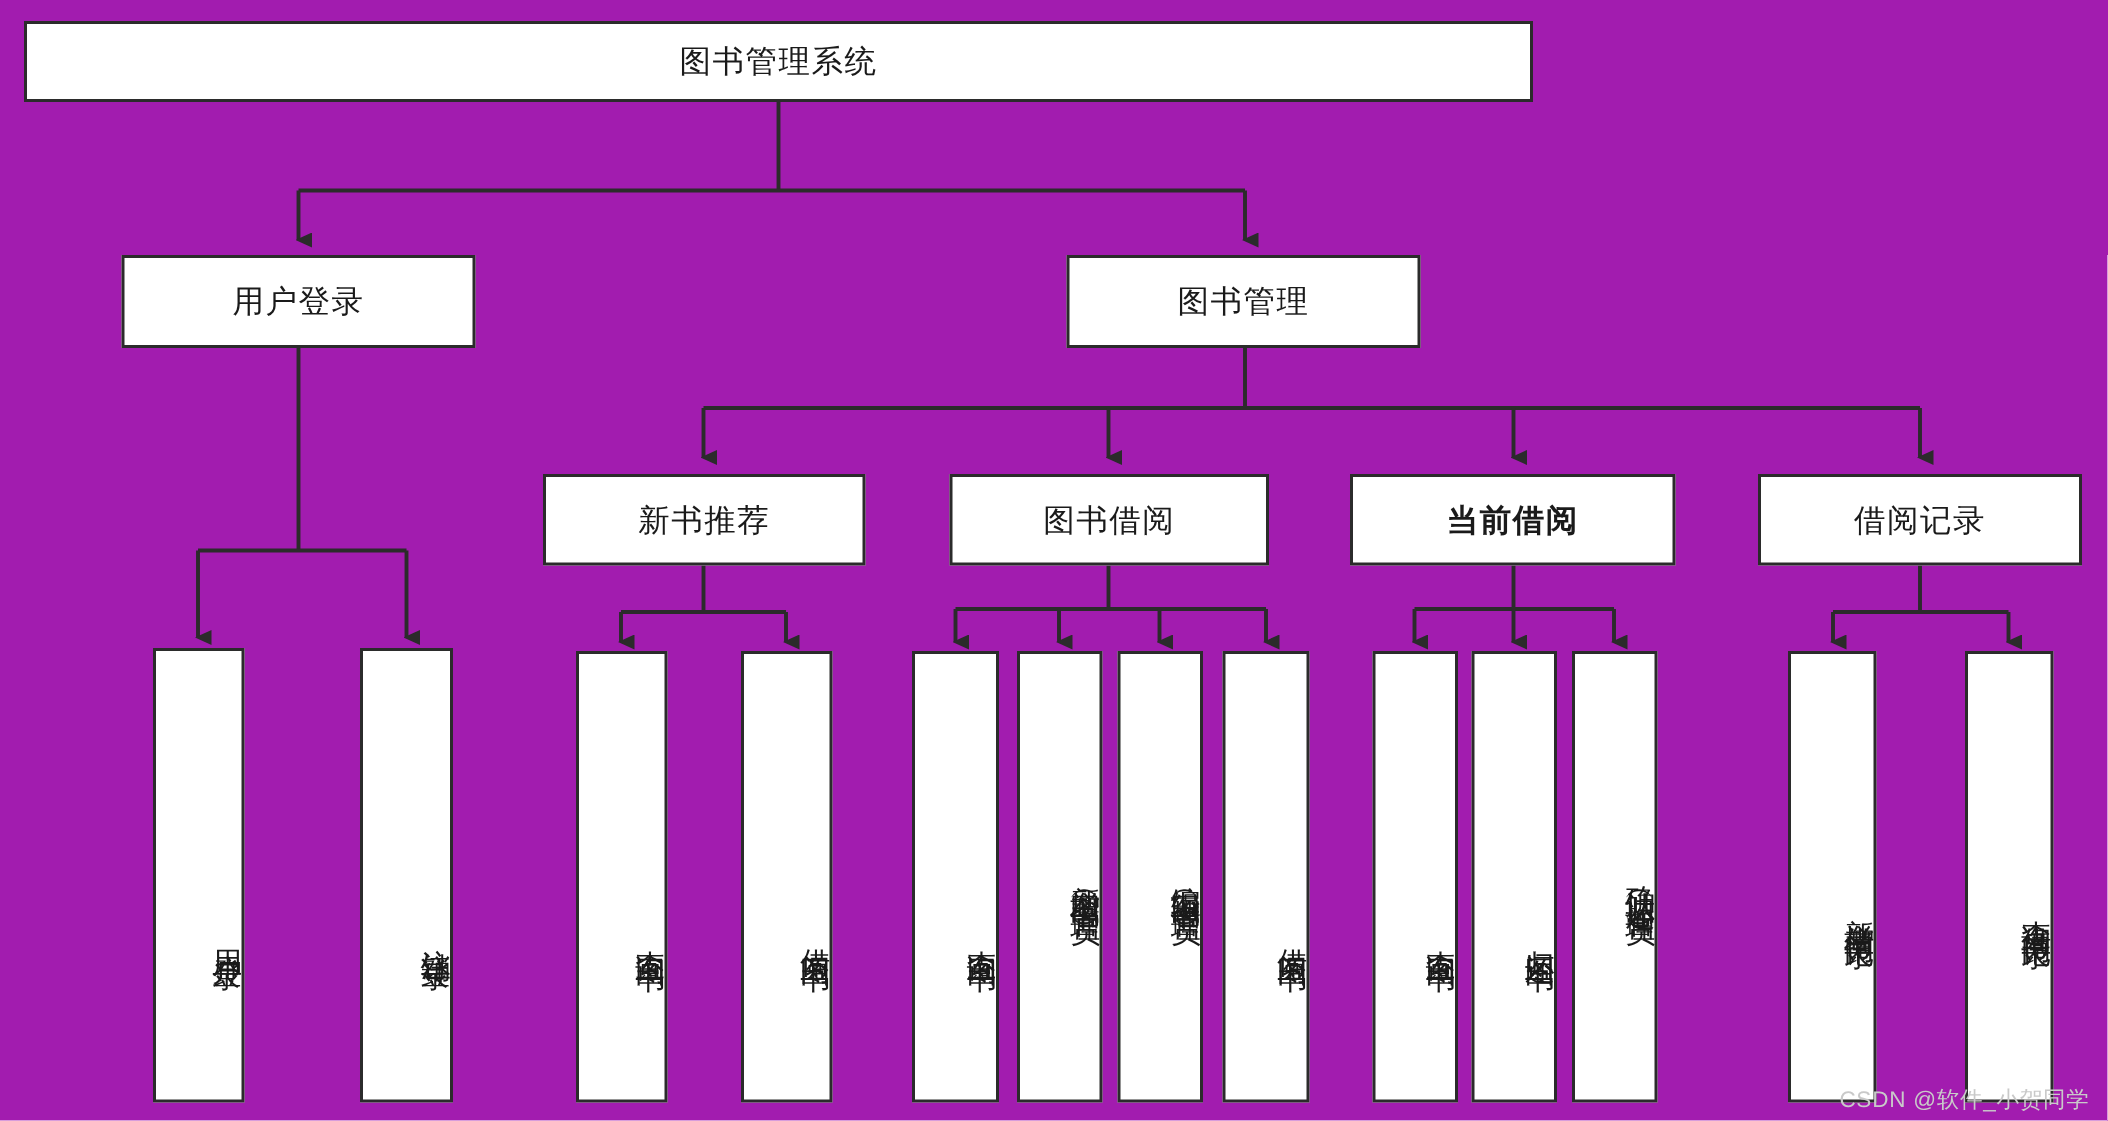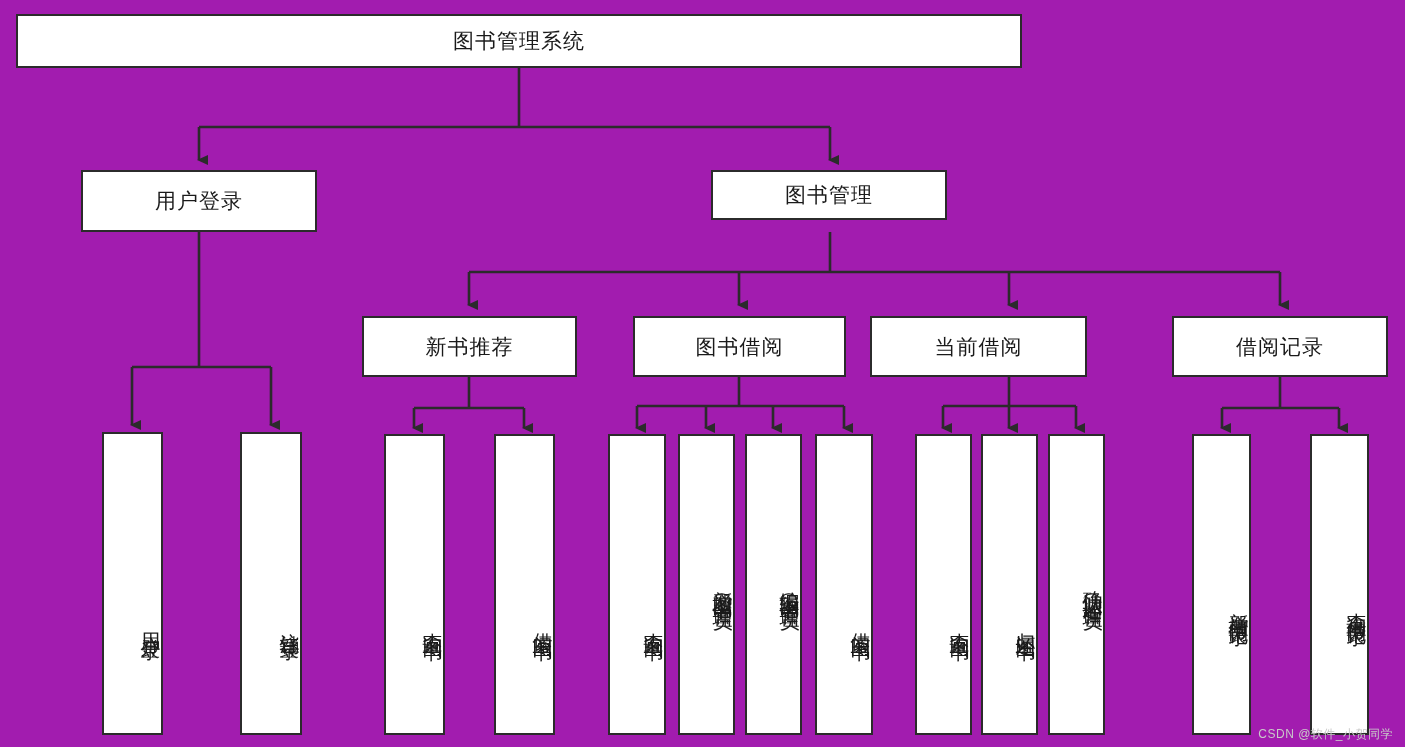--- a/index.html
+++ b/index.html
@@ -53,21 +53,21 @@
     writing-mode: vertical-rl;
     text-orientation: upright;
   }
   .node.vtop {
     align-items: flex-start;
   }
   #watermark {
     position: absolute;
     right: 12px;
     bottom: 4px;
-    font-size: 12px;
+    font-size: 15px;
     color: #c9c9c9;
     white-space: nowrap;
     letter-spacing: 0.5px;
   }
 </style>
 </head>
 <body>
 
 <div id="canvas">
 
@@ -121,31 +121,31 @@
     </g>
   </svg>
 
   <div class="node h" style="left:16px; top:14px; width:1006px; height:54px;">
     <span>图书管理系统</span>
   </div>
 
   <div class="node h" style="left:81px; top:170px; width:236px; height:62px;">
     <span>用户登录</span>
   </div>
-  <div class="node h" style="left:711px; top:170px; width:236px; height:50px;">
+  <div class="node h" style="left:711px; top:170px; width:236px; height:62px;">
     <span>图书管理</span>
   </div>
 
   <div class="node h" style="left:633px; top:316px; width:213px; height:61px;">
     <span>图书借阅</span>
   </div>
   <div class="node h" style="left:362px; top:316px; width:215px; height:61px;">
     <span>新书推荐</span>
   </div>
-  <div class="node h" style="left:870px; top:316px; width:217px; height:61px;">
+  <div class="node h" style="left:900px; top:316px; width:217px; height:61px;font-weight:bold;">
     <span>当前借阅</span>
   </div>
   <div class="node h" style="left:1172px; top:316px; width:216px; height:61px;justify-content:center;">
     <span>借阅记录</span>
   </div>
 
   <div class="node v" style="left:102px; top:432px; width:61px; height:303px; padding-top:78px;">
     <span>用户登录</span>
   </div>
   <div class="node v" style="left:240px; top:432px; width:62px; height:303px; padding-top:78px;">

